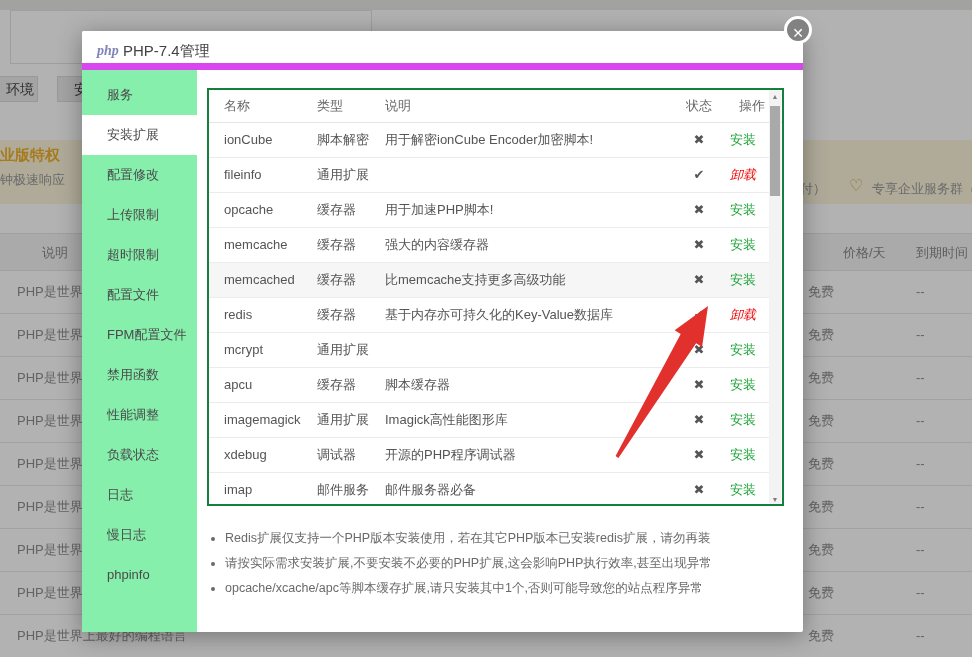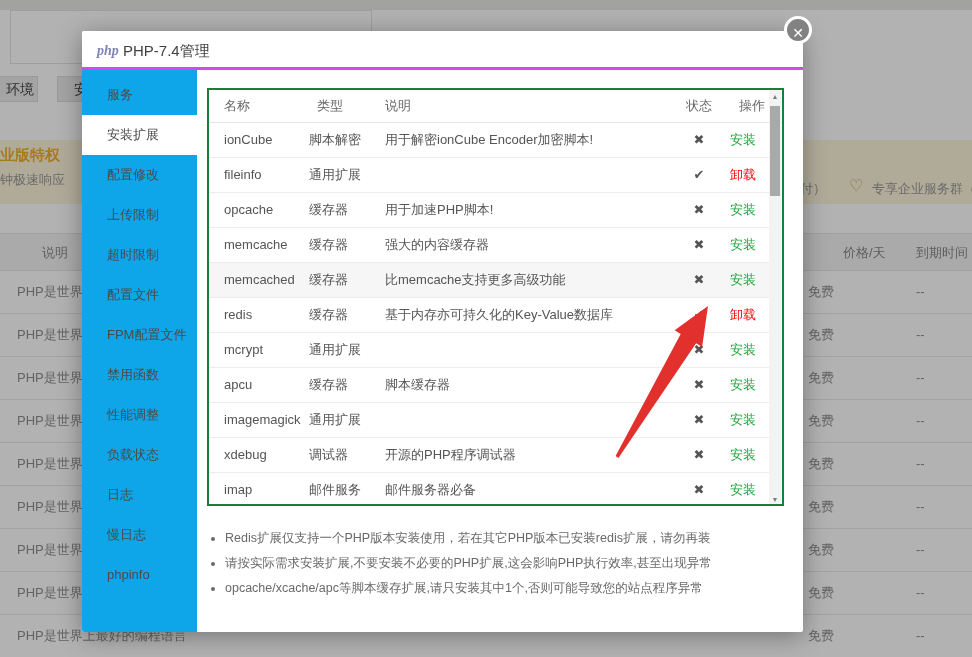--- a/index.html
+++ b/index.html
@@ -27,47 +27,47 @@
   .bg-th-desc{left:42px;} .bg-th-price{left:843px;} .bg-th-expire{left:916px;}
   #bg-rows{position:absolute;left:0;top:271px;width:972px;}
   .bg-row{position:relative;width:972px;height:43px;background:#fff;border-bottom:1px solid #e8e8e8;}
   .bg-row span{position:absolute;top:0;line-height:42px;font-size:13px;color:#8f8f8f;white-space:nowrap;}
   .bg-c-desc{left:17px;} .bg-c-price{left:808px;} .bg-c-expire{left:916px;}
   
   #overlay{position:absolute;inset:0;background:rgba(0,0,0,0.30);z-index:5;}
   
   #modal{position:absolute;left:82px;top:31px;width:721px;height:601px;background:#fff;z-index:10;
          border-radius:2px;box-shadow:0 4px 24px rgba(0,0,0,0.35);}
-  .m-header{position:absolute;left:0;top:0;width:100%;height:39px;border-bottom:3px solid #d946ef;
+  .m-header{position:absolute;left:0;top:0;width:100%;height:39px;border-bottom:7px solid #d946ef;
             background:#fff;border-radius:2px 2px 0 0;}
   .php-logo{position:absolute;left:15px;top:0;line-height:39px;font-family:"Liberation Serif","DejaVu Serif",serif;
             font-style:italic;font-weight:bold;font-size:14px;color:#8084b8;}
   .m-title{position:absolute;left:41px;top:0;line-height:39px;font-size:15px;color:#424242;}
   .m-close{position:absolute;left:702px;top:-15px;width:28px;height:28px;border:3px solid #fff;
            border-radius:50%;background:#828282;color:#fff;font-size:14px;font-weight:bold;
            line-height:28px;text-align:center;cursor:pointer;z-index:12;}
-  .m-sidebar{position:absolute;left:0;top:39px;width:115px;height:562px;background:#0ea5e9;
+  .m-sidebar{position:absolute;left:0;top:39px;width:115px;height:562px;background:#86efac;
              padding-top:5px;border-radius:0 0 0 2px;}
   .side-item{height:40px;line-height:40px;padding-left:25px;font-size:13px;color:#4a4a4a;cursor:pointer;}
   .side-item.active{background:#fff;}
   
   .ext-table{position:absolute;left:125px;top:57px;width:577px;height:418px;border:2px solid #15803d;
              background:#fff;overflow:hidden;}
   .ext-head{position:absolute;left:0;top:0;width:100%;height:33px;border-bottom:1px solid #e4e4e4;}
   .ext-head span{position:absolute;line-height:32px;font-size:13px;color:#666;}
   .h-name{left:15px;} .h-type{left:108px;} .h-desc{left:176px;}
   .h-status{left:468px;width:44px;text-align:center;} .h-action{left:512px;width:44px;text-align:right;}
   #ext-rows{position:absolute;left:0;top:33px;width:563px;}
   .ext-row{position:relative;width:100%;height:35px;border-bottom:1px solid #ececec;background:#fff;}
   .ext-row.hl{background:#f6f6f6;}
   .ext-row span,.ext-row a{position:absolute;top:0;line-height:34px;font-size:13px;color:#555;white-space:nowrap;}
-  .c-name{left:15px;} .c-type{left:100px;} .c-desc{left:176px;max-width:286px;overflow:hidden;}
+  .c-name{left:15px;} .c-type{left:108px;} .c-desc{left:176px;max-width:286px;overflow:hidden;}
   .c-status{left:468px;width:44px;text-align:center;font-weight:bold;color:#484848;}
   .c-action{left:512px;width:44px;text-align:center;cursor:pointer;text-decoration:none;}
-  .c-action.green{color:#20a53a;} .c-action.red{color:#ef0808;}
+  .c-action.green{color:#20a53a;} .c-action.red{color:#ef0808;font-style:italic;}
   
   .scrollbar{position:absolute;right:1px;top:0;width:12px;height:416px;background:#f3f3f3;}
   .sb-up,.sb-down{position:absolute;left:0;width:12px;height:13px;color:#7d7d7d;font-size:7px;
                   text-align:center;line-height:13px;cursor:pointer;}
   .sb-up{top:0;} .sb-down{bottom:0;}
   .sb-thumb{position:absolute;left:1px;top:16px;width:10px;height:90px;background:#a9a9a9;cursor:pointer;}
   
   .m-notes{position:absolute;left:125px;top:495px;width:570px;margin:0;padding-left:18px;}
   .m-notes li{font-size:12.5px;color:#696969;line-height:25px;list-style:disc;white-space:nowrap;}
   
@@ -235,20 +235,21 @@
           <div class="ext-row">
             <span class="c-name">apcu</span>
             <span class="c-type">缓存器</span>
             <span class="c-desc">脚本缓存器</span>
             <span class="c-status">✖</span>
             <a class="c-action green" style="color: rgb(32, 165, 58);">安装</a>
           </div>
           <div class="ext-row">
             <span class="c-name">imagemagick</span>
             <span class="c-type">通用扩展</span>
+            <span class="c-desc">Imagick高性能图形库</span>
             <span class="c-status">✖</span>
             <a class="c-action green" style="color: rgb(32, 165, 58);">安装</a>
           </div>
           <div class="ext-row">
             <span class="c-name">xdebug</span>
             <span class="c-type">调试器</span>
             <span class="c-desc">开源的PHP程序调试器</span>
             <span class="c-status">✖</span>
             <a class="c-action green" style="color: rgb(32, 165, 58);">安装</a>
           </div>

